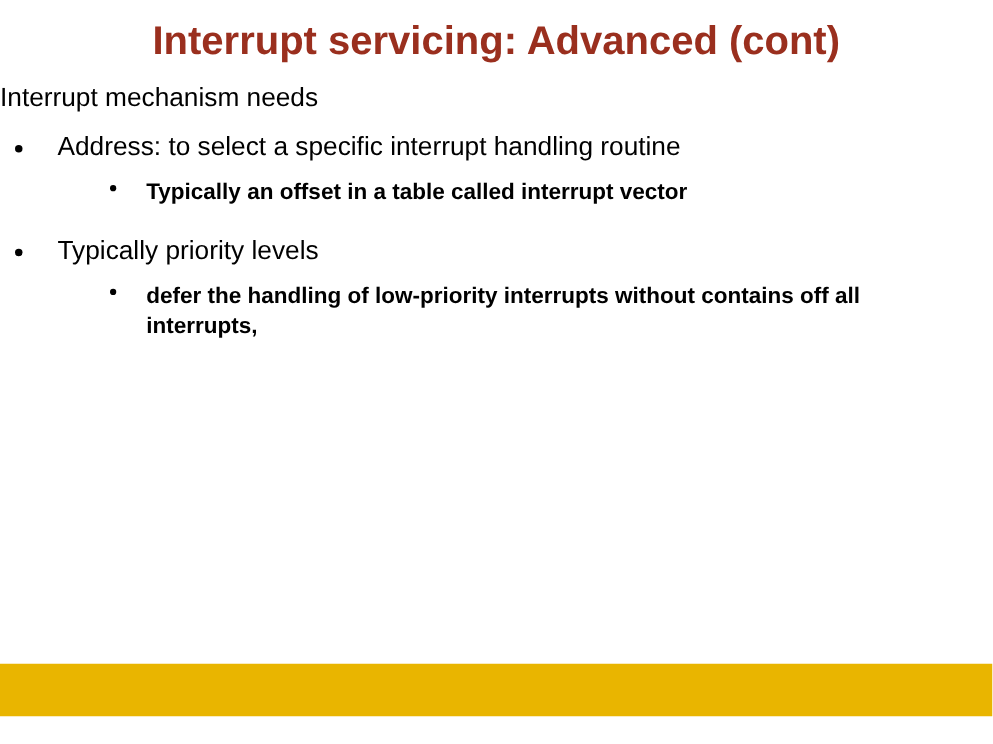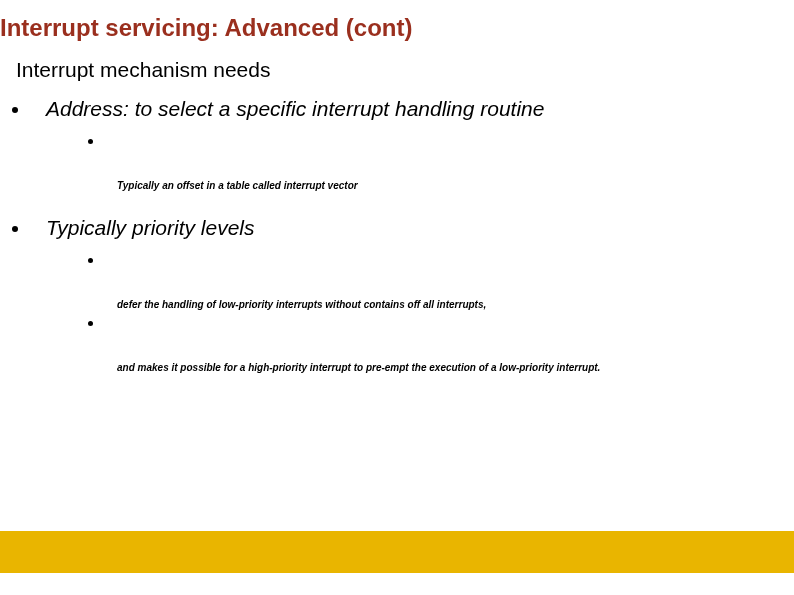--- a/index.html
+++ b/index.html
@@ -11,41 +11,41 @@
     position: relative;
     overflow: hidden;
   }
   .slide {
     width: 100%;
     height: 100%;
     position: relative;
   }
   .title {
     color: #9a2f1e;
-    font-size: 24px;
+    font-size: 32px;
     font-weight: bold;
+    text-align: center;
     padding-top: 14px;
     padding-bottom: 10px;
   }
   .subtitle {
     color: #000;
     font-size: 21px;
-    padding-left: 16px;
+    padding-left: 0;
     padding-top: 6px;
     padding-bottom: 14px;
   }
   .top-list {
     list-style: none;
     padding-left: 12px;
   }
   .top-item {
     display: flex;
     align-items: flex-start;
     margin-bottom: 8px;
-    font-style: italic;
   }
   .top-item .bullet {
     width: 6px;
     height: 6px;
     border-radius: 50%;
     background: #000;
     margin-top: 11px;
     margin-right: 28px;
     flex-shrink: 0;
   }
@@ -71,26 +71,25 @@
   .sub-item .sbullet {
     width: 5px;
     height: 5px;
     border-radius: 50%;
     background: #000;
     margin-top: 7px;
     margin-right: 24px;
     flex-shrink: 0;
   }
   .sub-text {
-    font-size: 10px;
+    font-size: 18px;
     font-weight: bold;
     color: #000;
     line-height: 1.35;
     padding-right: 20px;
-    margin-top: 47px;
   }
   .footer-bar {
     position: absolute;
     left: 0;
     bottom: 22px;
     width: 100%;
     height: 42px;
     background: #e9b500;
   }
 </style>
@@ -119,24 +118,20 @@
 
     <li class="top-item">
       <span class="bullet"></span>
       <div class="content">
         <div class="top-text">Typically priority levels</div>
         <ul class="sub-list">
           <li class="sub-item">
             <span class="sbullet"></span>
             <span class="sub-text">defer the handling of low-priority interrupts without contains off all interrupts,</span>
           </li>
-          <li class="sub-item">
-            <span class="sbullet"></span>
-            <span class="sub-text">and makes it possible for a high-priority interrupt to pre-empt the execution of a low-priority interrupt.</span>
-          </li>
         </ul>
       </div>
     </li>
 
   </ul>
 
   <div class="footer-bar"></div>
 </div>
 
 </body></html>

